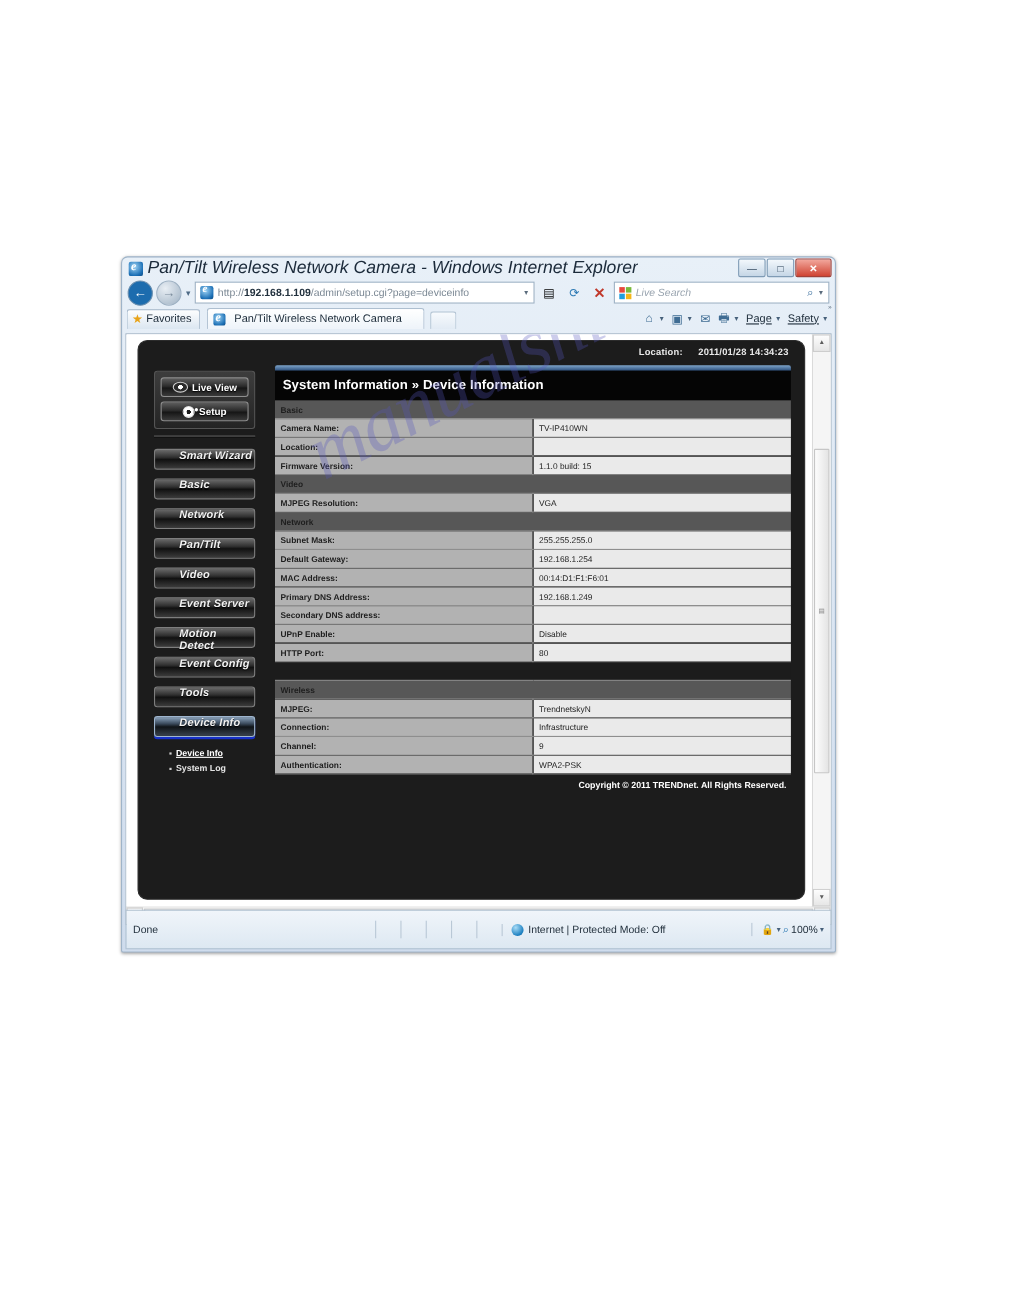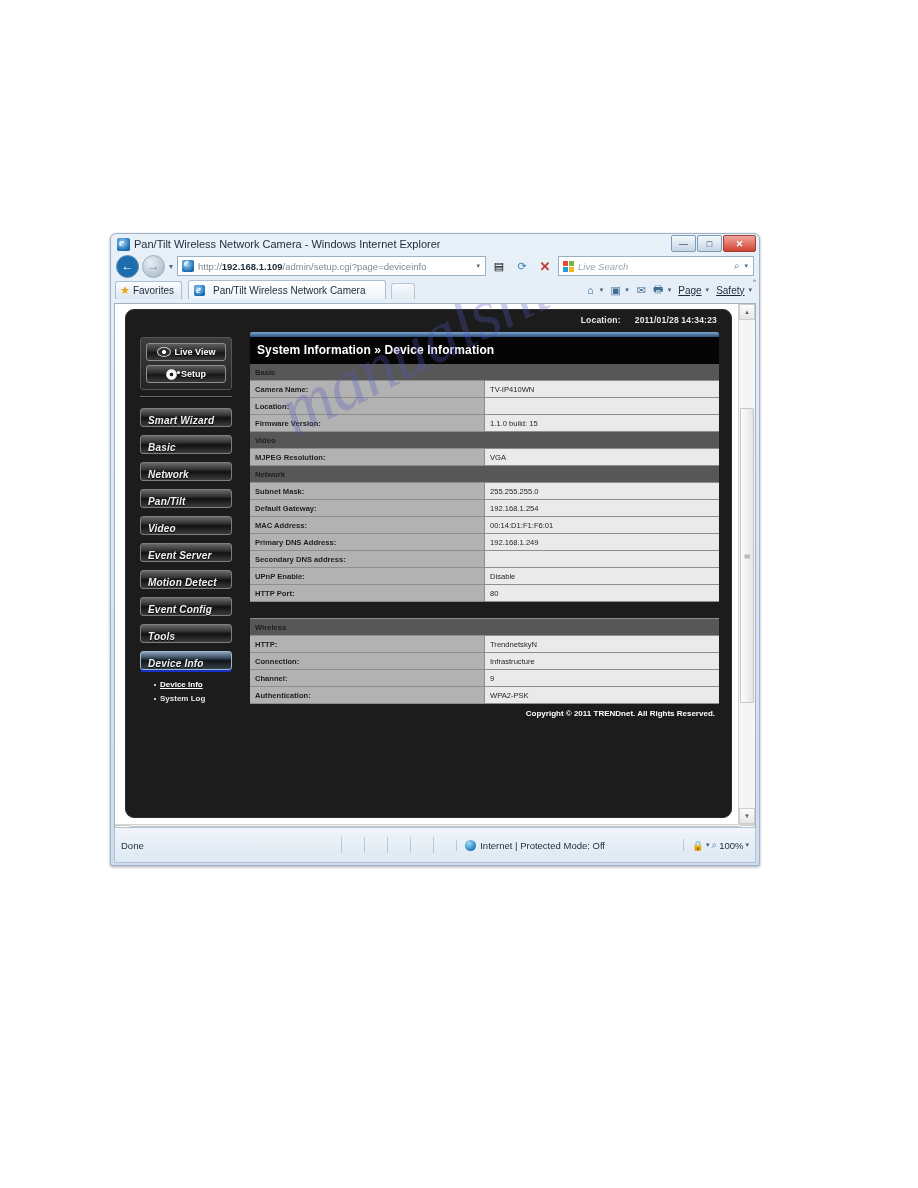--- a/index.html
+++ b/index.html
@@ -28,21 +28,21 @@
   .tb-ico{
     width:13px;height:13px;margin-right:4px;border-radius:2px;
     background:radial-gradient(circle at 40% 35%,#9fd4f5 0%,#1b6fb5 70%,#0d4a80 100%);
     display:inline-block;flex:0 0 auto;position:relative;
   }
   .tb-ico::after{
     content:"e";position:absolute;left:2px;top:-2px;color:#fff;
     font-size:11px;font-style:italic;font-family:"Liberation Serif",serif;font-weight:bold;
   }
   .tb-title{
-    font-size:11px;color:#1b2a3a;white-space:nowrap;overflow:hidden;
+    font-size:16px;color:#1b2a3a;white-space:nowrap;overflow:hidden;font-style:italic;
   }
   .wincontrols{position:absolute;right:3px;top:1px;display:flex;gap:1px;}
   .wc{
     width:23px;height:15px;border:1px solid #7f9bb5;border-radius:2px;
     background:linear-gradient(#f3f8fc,#c5d6e6);
     display:flex;align-items:center;justify-content:center;
     font-size:9px;color:#23394f;
   }
   .wc.close{
     width:31px;border-color:#a04038;
@@ -237,21 +237,21 @@
     border:1px solid #e4e4e4;flex:0 0 auto;position:relative;
   }
   .gear::after{content:"";position:absolute;right:-4px;top:1px;width:3px;height:3px;border-radius:50%;background:#fff;}
   .navdivider{width:92px;height:0;border-top:1px solid #6b6b6b;border-bottom:1px solid #111;margin:6px 0 10px 0;}
 
   .menubtn{
     width:92px;height:19px;margin-bottom:8px;border-radius:3px;
     border:1px solid #7e7e7e;
     background:linear-gradient(#6a6a6a 0%,#2f2f2f 40%,#111111 52%,#3c3c3c 100%);
     color:#f2f2f2;font-size:10px;font-weight:bold;font-style:italic;
-    display:flex;align-items:flex-end;padding-left:7px;box-sizing:border-box;
+    display:flex;align-items:flex-start;padding-left:22px;box-sizing:border-box;
     text-shadow:0 1px 1px #000;letter-spacing:.2px;
   }
   .menubtn.active{
     border-color:#9fb6cf;
     background:linear-gradient(#8ba3bd 0%,#3a4a5c 35%,#101418 52%,#38424d 100%);
     box-shadow:0 2px 0 0 #1630c8;
     margin-bottom:10px;
   }
   .submenu{padding-left:14px;}
   .subitem{
@@ -501,21 +501,21 @@
                       </tr>
 
                     <tr>
                         <td class="grouppad" colspan="2"></td>
                       </tr>
 
                     <tr>
                         <td class="sect" colspan="2">Wireless</td>
                       </tr>
                     <tr>
-                        <td class="lbl">HTTP:</td>
+                        <td class="lbl">MJPEG:</td>
                         <td class="val">TrendnetskyN</td>
                       </tr>
                     <tr>
                         <td class="lbl">Connection:</td>
                         <td class="val">Infrastructure</td>
                       </tr>
                     <tr>
                         <td class="lbl">Channel:</td>
                         <td class="val">9</td>
                       </tr>

